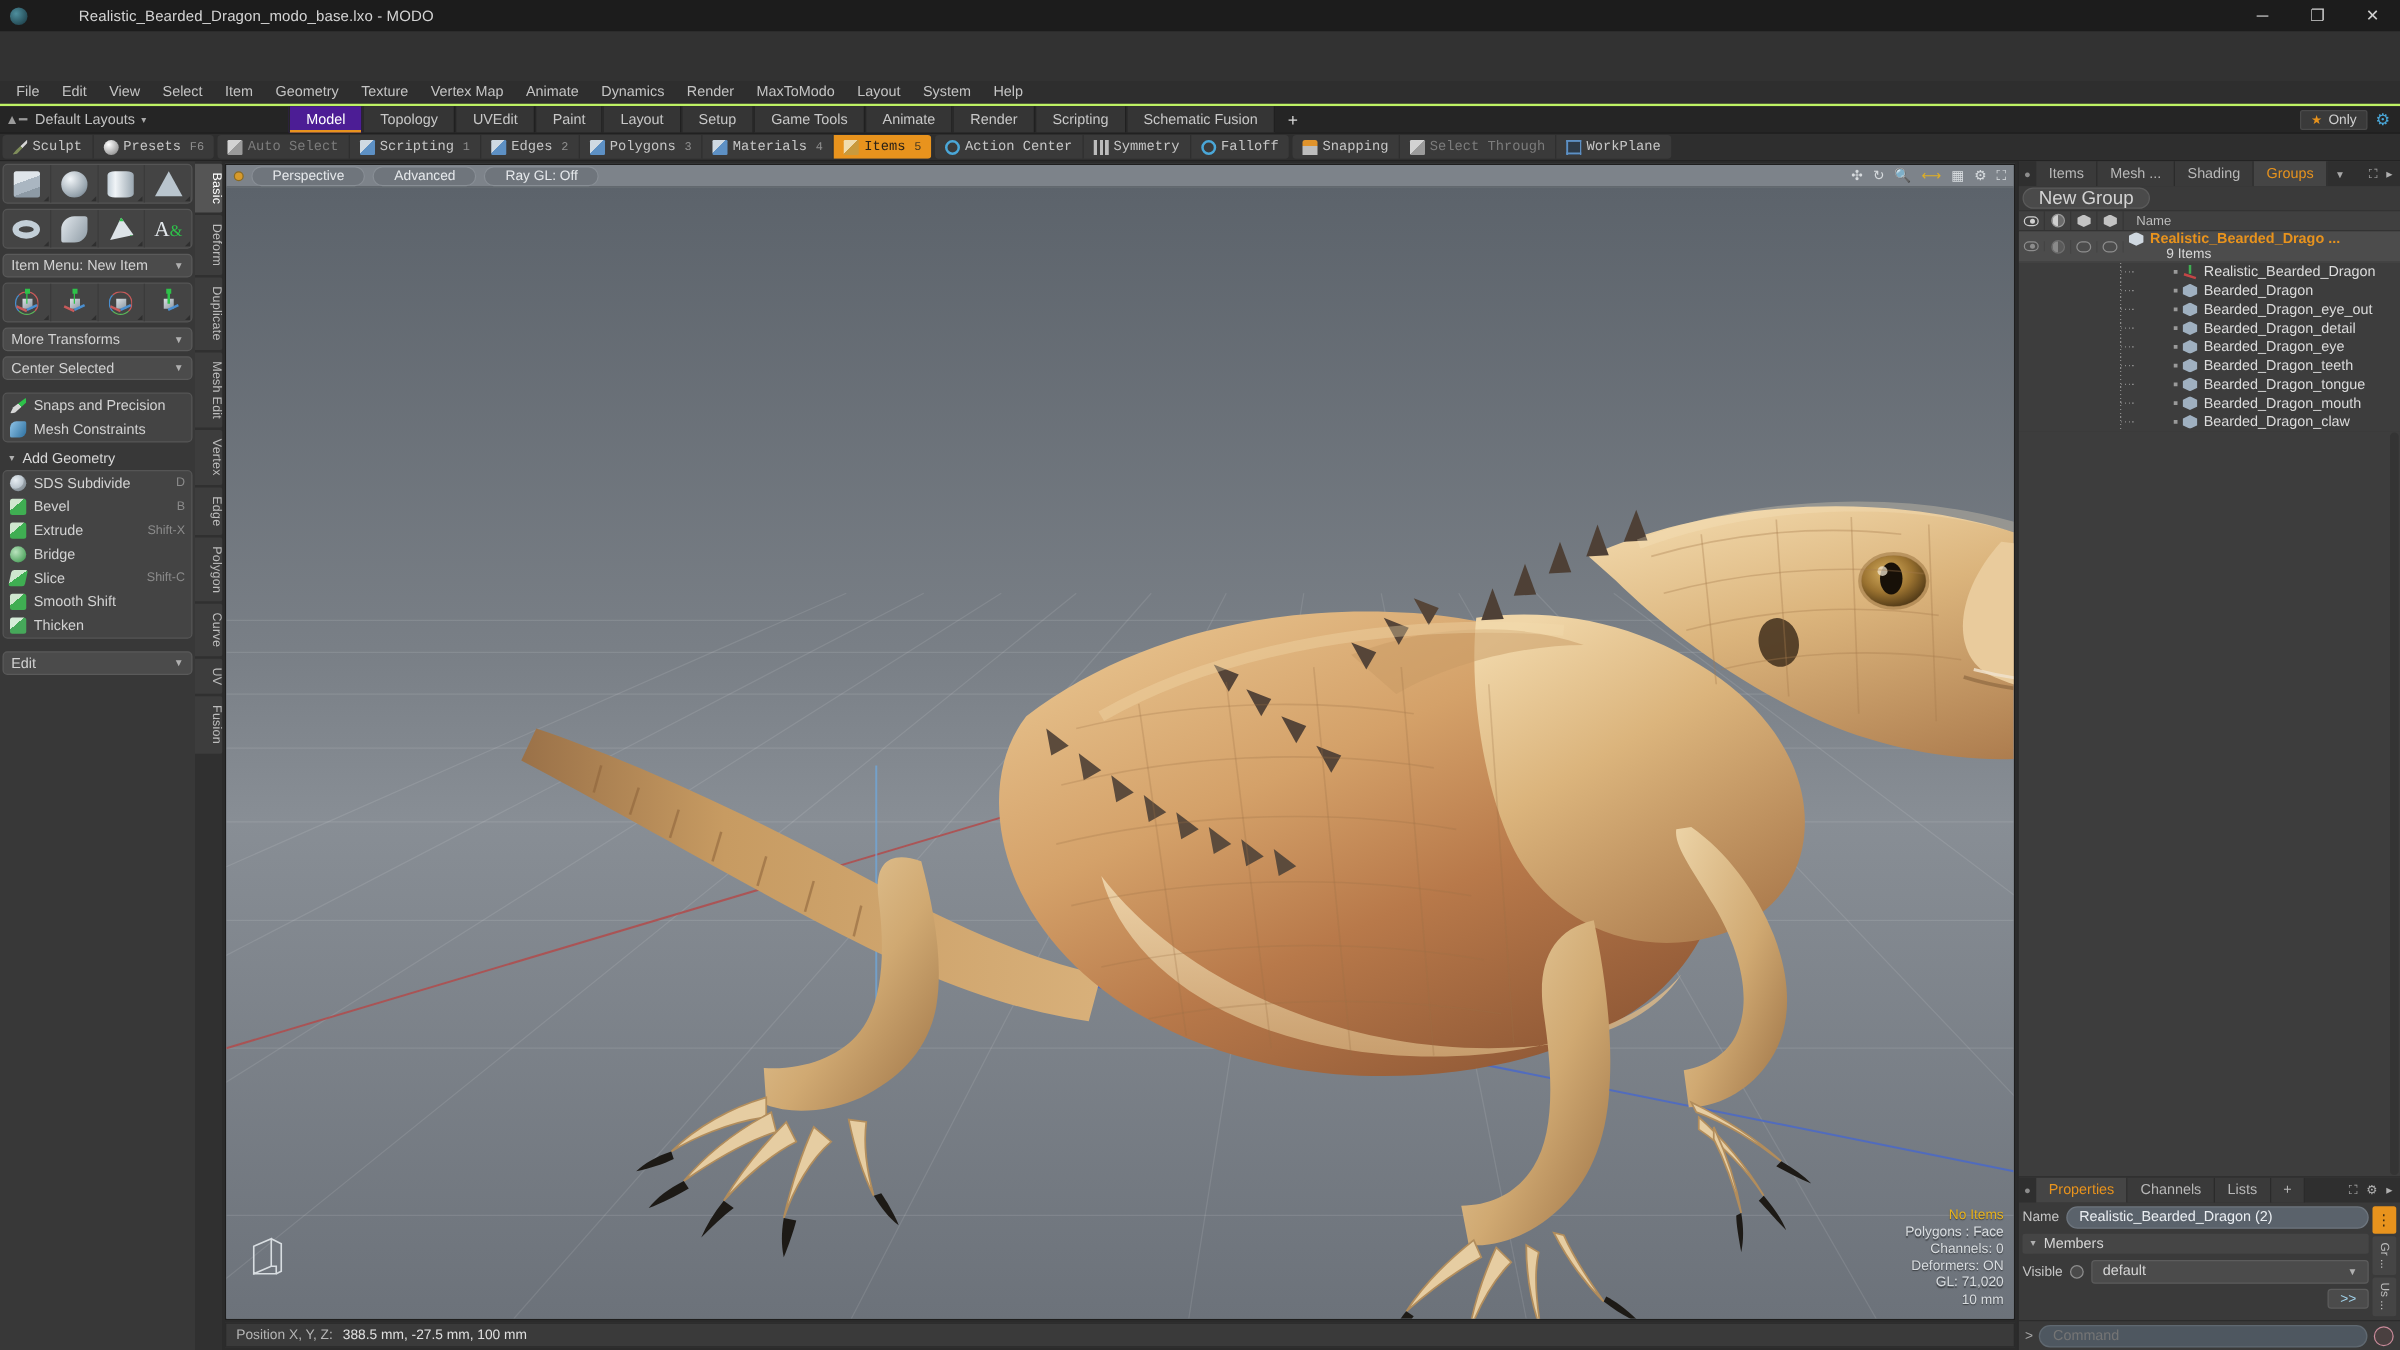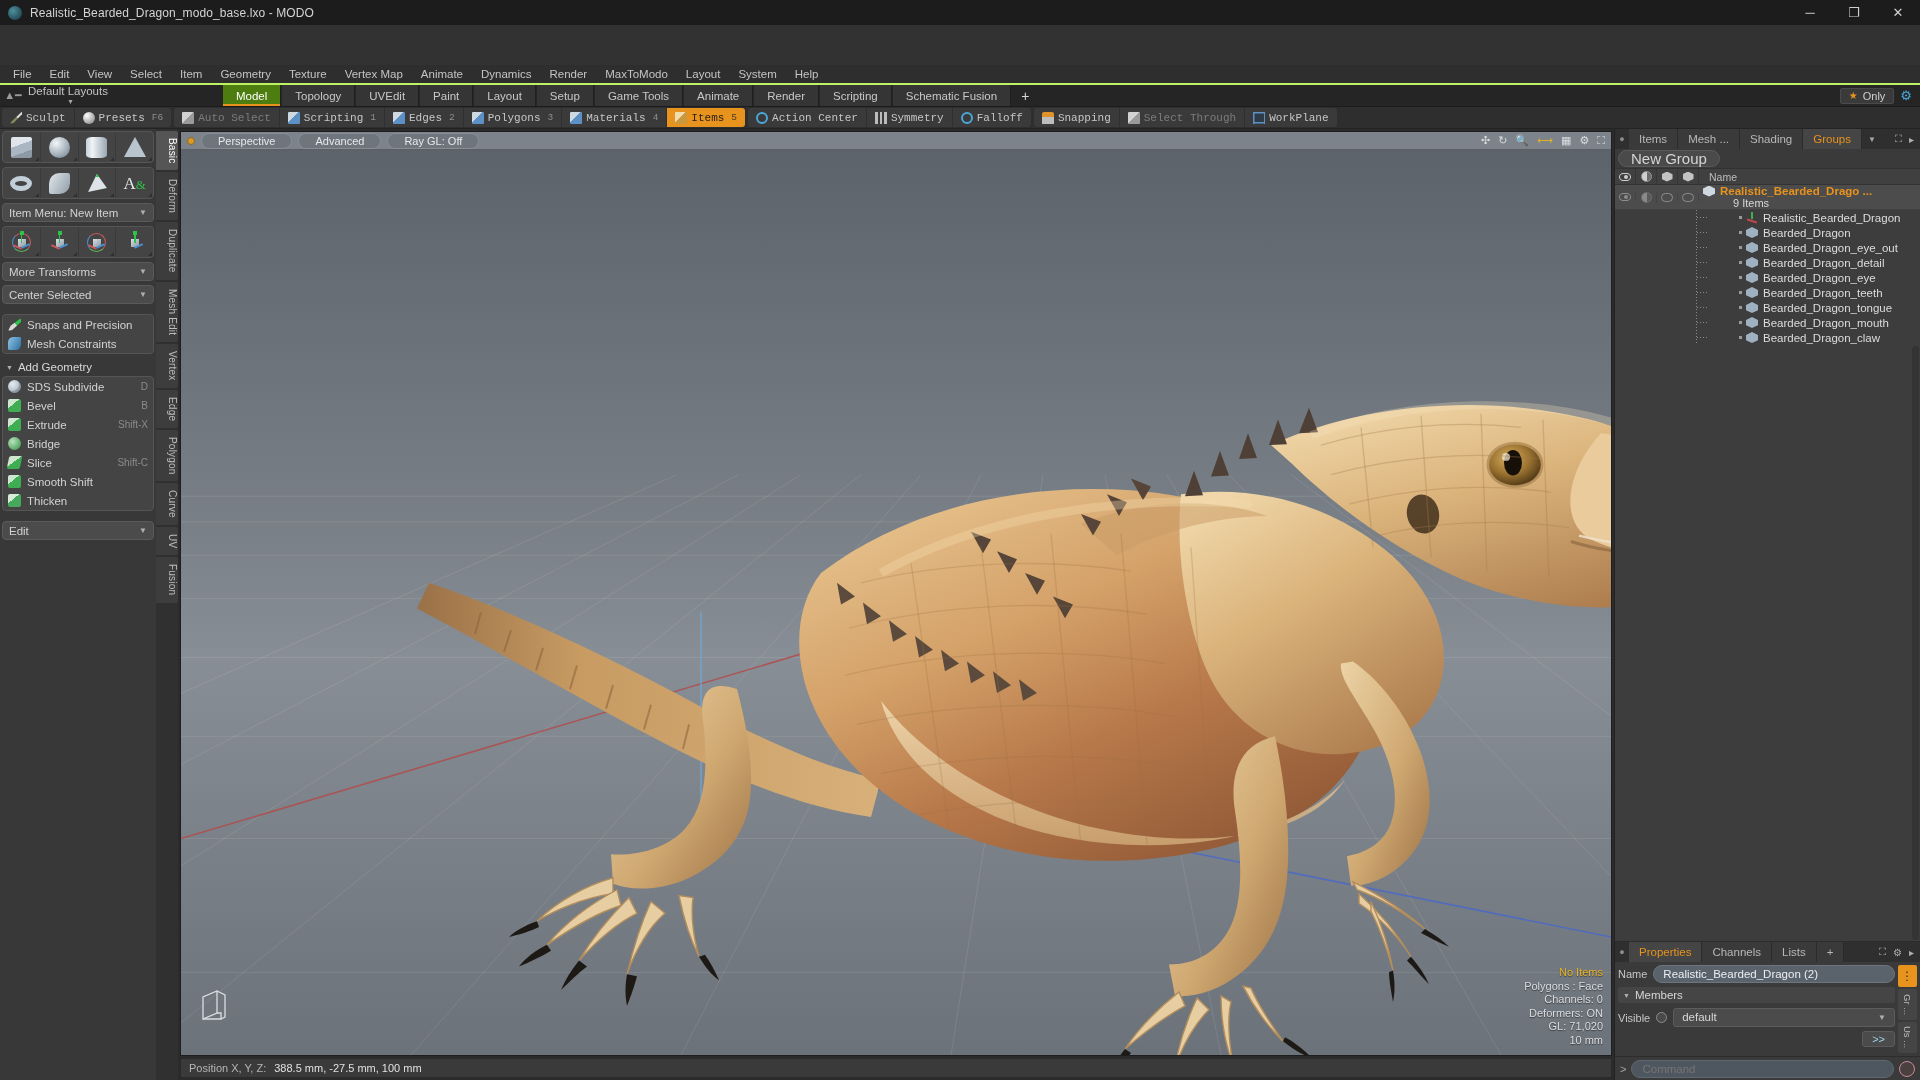--- a/index.html
+++ b/index.html
@@ -9,21 +9,21 @@
     font-family: "Liberation Sans", sans-serif;
     color: #c8c8c8;
     overflow: hidden;
     -webkit-font-smoothing: antialiased;
   }
   .app { width: 1920px; height: 1080px; display: flex; flex-direction: column; background: #323232; }
 
   
   .titlebar {
     height: 25px; background: #1c1c1c; display: flex; align-items: center;
-    padding-left: 8px; flex: 0 0 25px;
+    padding-left: 8px; flex: 0 0 25px; gap: 33px;
   }
   .titlebar .app-logo {
     width: 14px; height: 14px; border-radius: 50%;
     background: radial-gradient(circle at 35% 35%, #4e8f9e, #16333c);
     margin-right: 8px; flex: none;
   }
   .titlebar .title-text { font-size: 12px; color: #d4d4d4; letter-spacing: .1px; }
   .titlebar .win-btns { margin-left: auto; display: flex; height: 25px; }
   .titlebar .win-btn {
     width: 44px; height: 25px; display: flex; align-items: center; justify-content: center;
@@ -44,30 +44,30 @@
   .layoutbar {
     height: 22px; background: #252525; display: flex; align-items: stretch;
     flex: 0 0 22px; border-bottom: 1px solid #1c1c1c;
   }
   .layoutbar .home-icon {
     width: 26px; display: flex; align-items: center; justify-content: center;
     color: #9a9a9a; font-size: 11px;
   }
   .layoutbar .default-layouts {
     display: flex; align-items: center; font-size: 11.5px; color: #c2c2c2;
-    padding: 0 10px 0 2px; white-space: nowrap; flex-direction: column;
+    padding: 0 10px 0 2px; white-space: nowrap;
   }
   .layoutbar .dl-caret { margin-left: 5px; font-size: 8px; color: #aaa; }
   .layout-tabs { display: flex; align-items: stretch; margin-left: 104px; }
   .layout-tabs .ltab {
     font-size: 11.5px; color: #c8c8c8; padding: 0 13px; display: flex; align-items: center;
     background: #353535; border-left: 1px solid #262626; border-right: 1px solid #202020;
     white-space: nowrap;
   }
-  .layout-tabs .ltab.active { background: #4d7c0f; color: #fff; box-shadow: inset 0 -2px 0 #e8931d; }
+  .layout-tabs .ltab.active { background: #4c1d95; color: #fff; box-shadow: inset 0 -2px 0 #e8931d; }
   .layout-tabs .ltab.plus { background: #252525; border: none; font-size: 14px; color: #d8d8d8; padding: 0 10px; }
   .layoutbar .right-zone {
     margin-left: auto; display: flex; align-items: center; gap: 6px; padding-right: 8px;
   }
   .only-badge {
     display: flex; align-items: center; gap: 5px; background: #3a3a3a;
     border: 1px solid #4a4a4a; border-radius: 2px; padding: 1px 8px; font-size: 11px; color: #d0d0d0;
   }
   .only-badge .star { color: #e8931d; font-size: 10px; }
   .gear-blue { color: #4aa7d8; font-size: 13px; }

